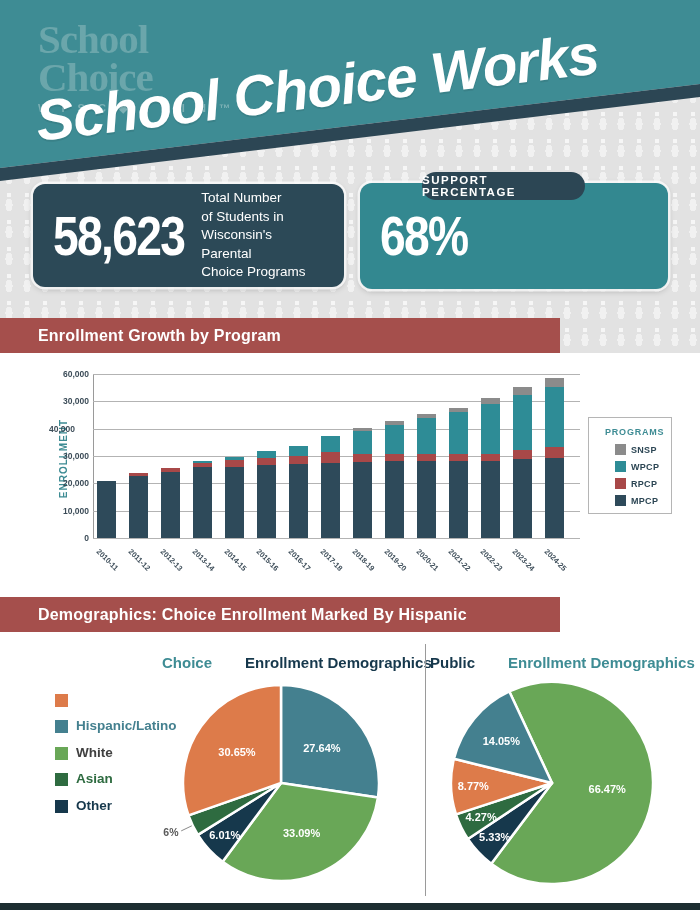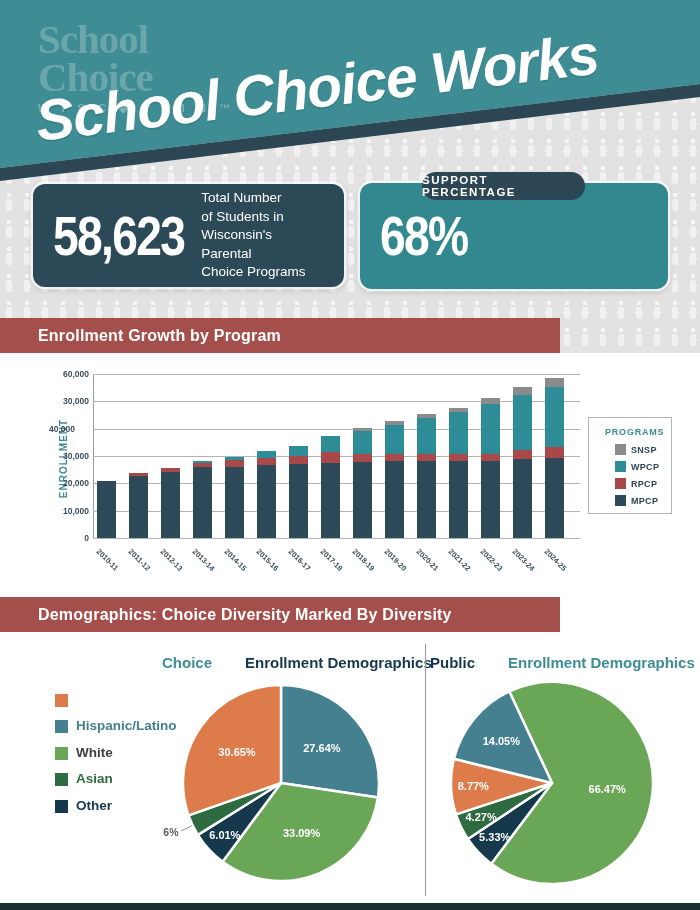--- a/index.html
+++ b/index.html
@@ -251,21 +251,21 @@
             <div class="bar-legend-label">RPCP</div>
           </div>
           <div class="bar-legend-item">
             <div class="bar-legend-swatch" style="background: rgb(46, 74, 90);"></div>
             <div class="bar-legend-label">MPCP</div>
           </div>
         </div>
     </div>
   </div>
 
-  <div class="banner banner-demographics">Demographics: Choice Diversity Marked By Diversity</div>
+  <div class="banner banner-demographics">Demographics: Choice Enrollment Marked By Hispanic</div>
 
   <div class="demo-section">
     <div class="pie-title pie-title-choice">
       <span class="pt-accent-teal">Choice</span><span class="pt-navy pt-rest">Enrollment Demographics</span>
     </div>
     <div class="pie-title pie-title-public">
       <span class="pt-navy">Public</span><span class="pt-accent-teal pt-rest">Enrollment Demographics</span>
     </div>
 
     <div class="v-divider"></div>

